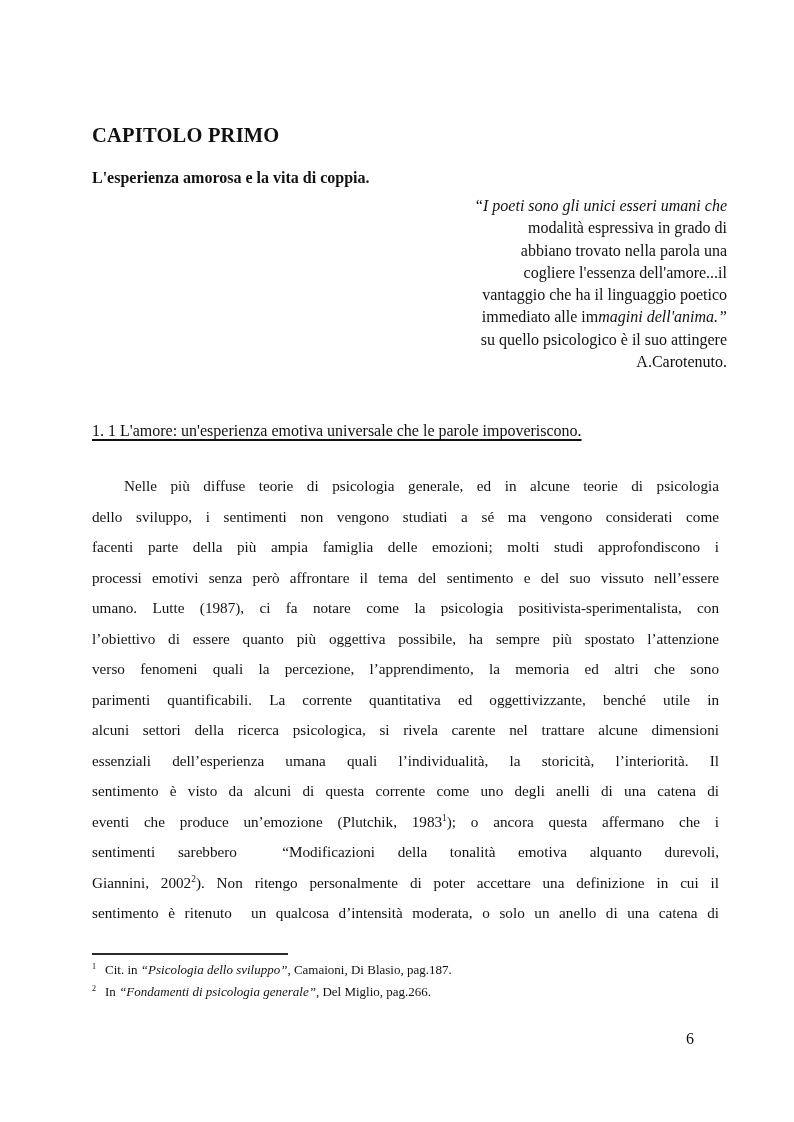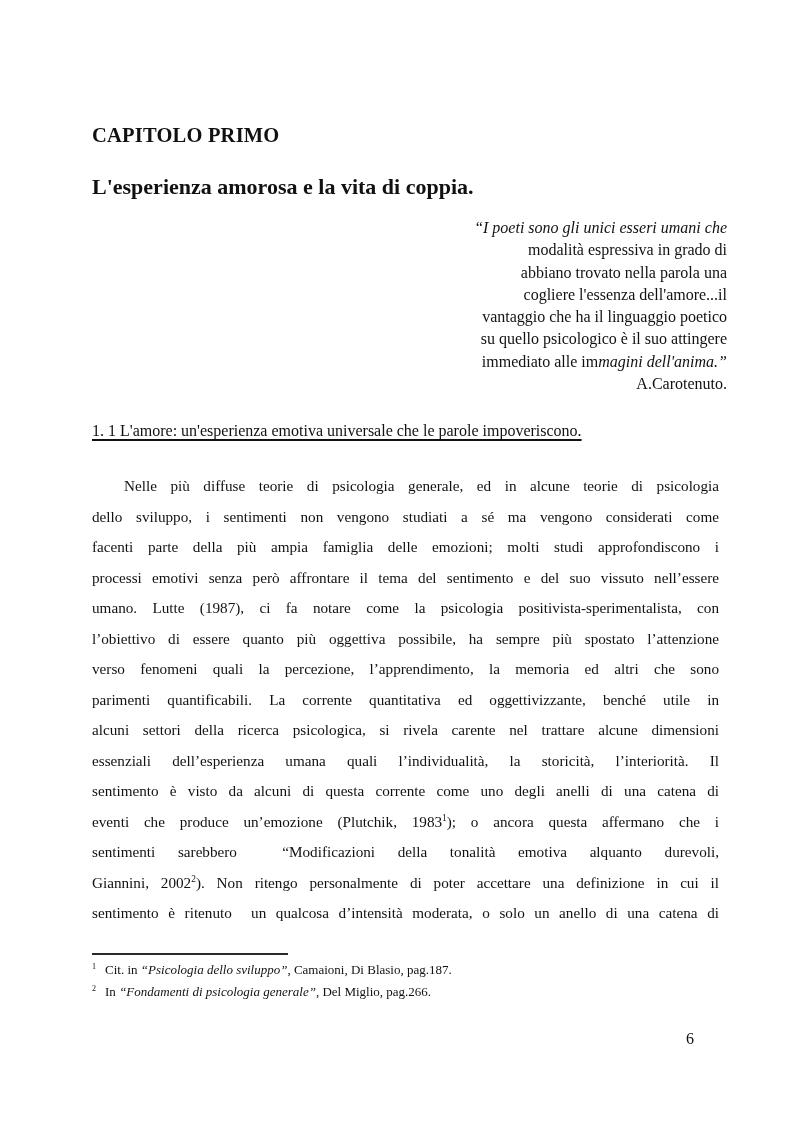--- a/index.html
+++ b/index.html
@@ -22,27 +22,27 @@
     left: 92px;
     top: 110px;
     font-size: 20.5px;
     font-weight: bold;
     letter-spacing: 0.2px;
   }
   .chapter-subtitle {
     position: absolute;
     left: 92px;
     top: 156px;
-    font-size: 22px;
+    font-size: 16px;
     font-weight: bold;
   }
   .epigraph {
     position: absolute;
     right: 75px;
-    top: 217px;
+    top: 195px;
     width: 380px;
   }
   .epigraph .line {
     text-align: right;
     font-size: 16px;
     line-height: 22.3px;
     white-space: nowrap;
   }
   .section-heading {
     position: absolute;
@@ -113,22 +113,22 @@
   <h1 class="chapter-title">CAPITOLO PRIMO</h1>
 
   <h2 class="chapter-subtitle">L'esperienza amorosa e la vita di coppia.</h2>
 
   <div class="epigraph">
       <div class="line"><span class="it">“I poeti sono gli unici esseri umani che</span></div>
       <div class="line"><span>modalità espressiva in grado di</span></div>
       <div class="line"><span>abbiano trovato nella parola una</span></div>
       <div class="line"><span>cogliere l'essenza dell'amore...il</span></div>
       <div class="line"><span>vantaggio che ha il linguaggio poetico</span></div>
+      <div class="line"><span>immediato alle im</span><span class="it">magini dell'anima.”</span></div>
       <div class="line"><span>su quello psicologico è il suo attingere</span></div>
-      <div class="line"><span>immediato alle im</span><span class="it">magini dell'anima.”</span></div>
       <div class="line"><span>A.Carotenuto.</span></div>
     </div>
 
   <h3 class="section-heading">1. 1 L'amore: un'esperienza emotiva universale che le parole impoveriscono.</h3>
 
   <div class="body-block">
       <div class="line indent"><span>Nelle più diffuse teorie di psicologia generale, ed in alcune teorie di psicologia</span></div>
       <div class="line"><span>dello sviluppo, i sentimenti non vengono studiati a sé ma vengono considerati come</span></div>
       <div class="line"><span>facenti parte della più ampia famiglia delle emozioni; molti studi approfondiscono i</span></div>
       <div class="line"><span>processi emotivi senza però affrontare il tema del sentimento e del suo vissuto nell’essere</span></div>

